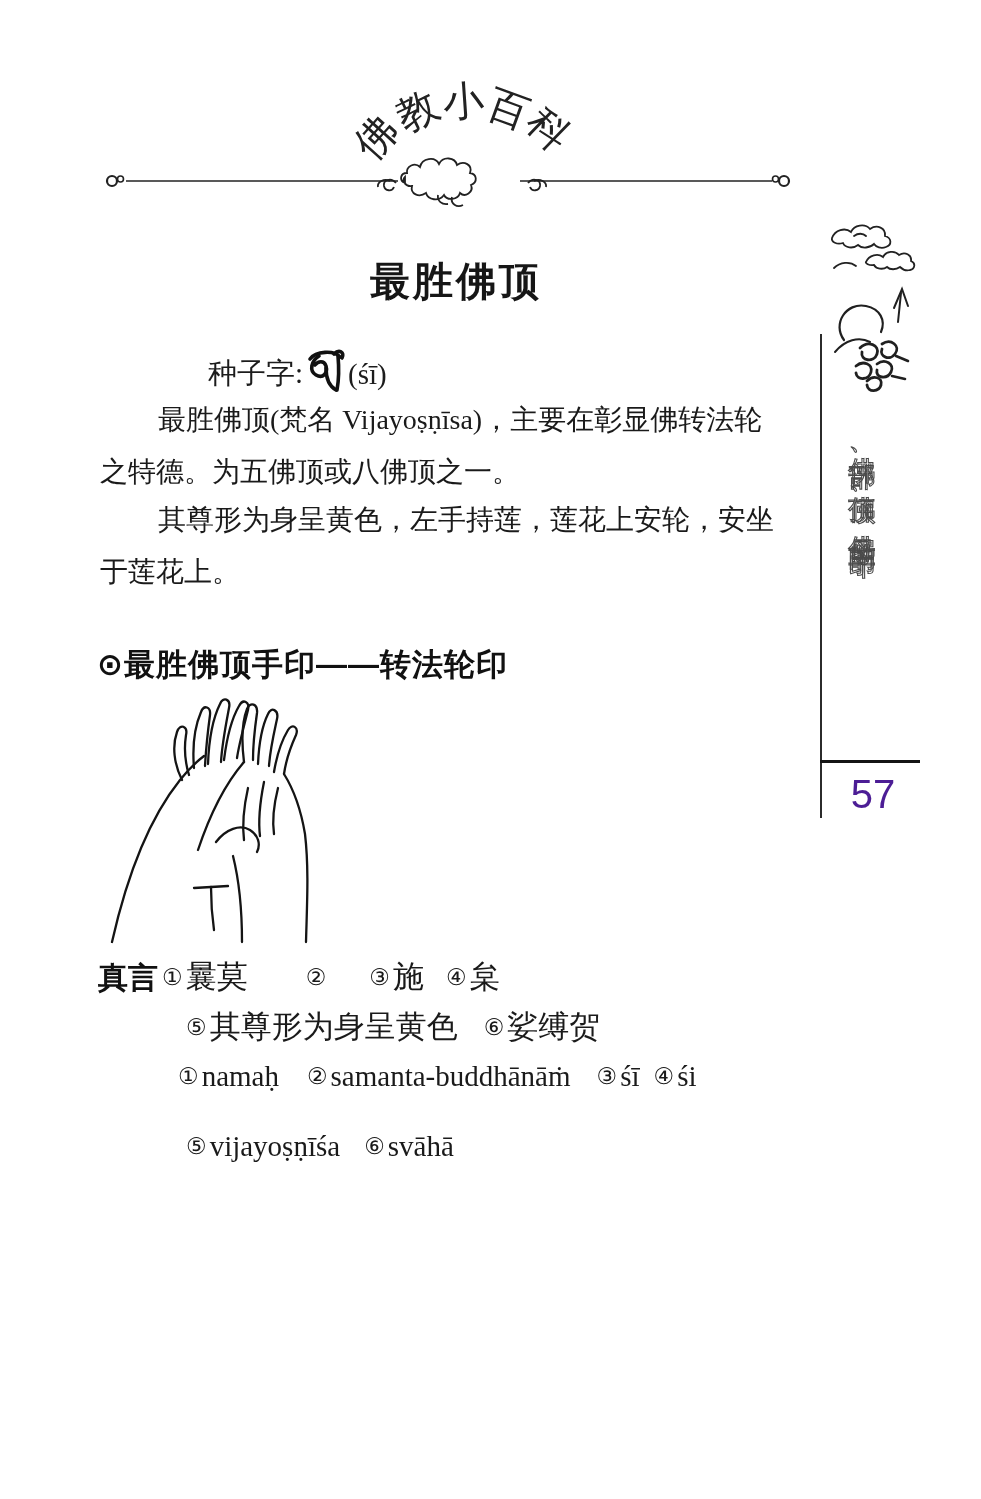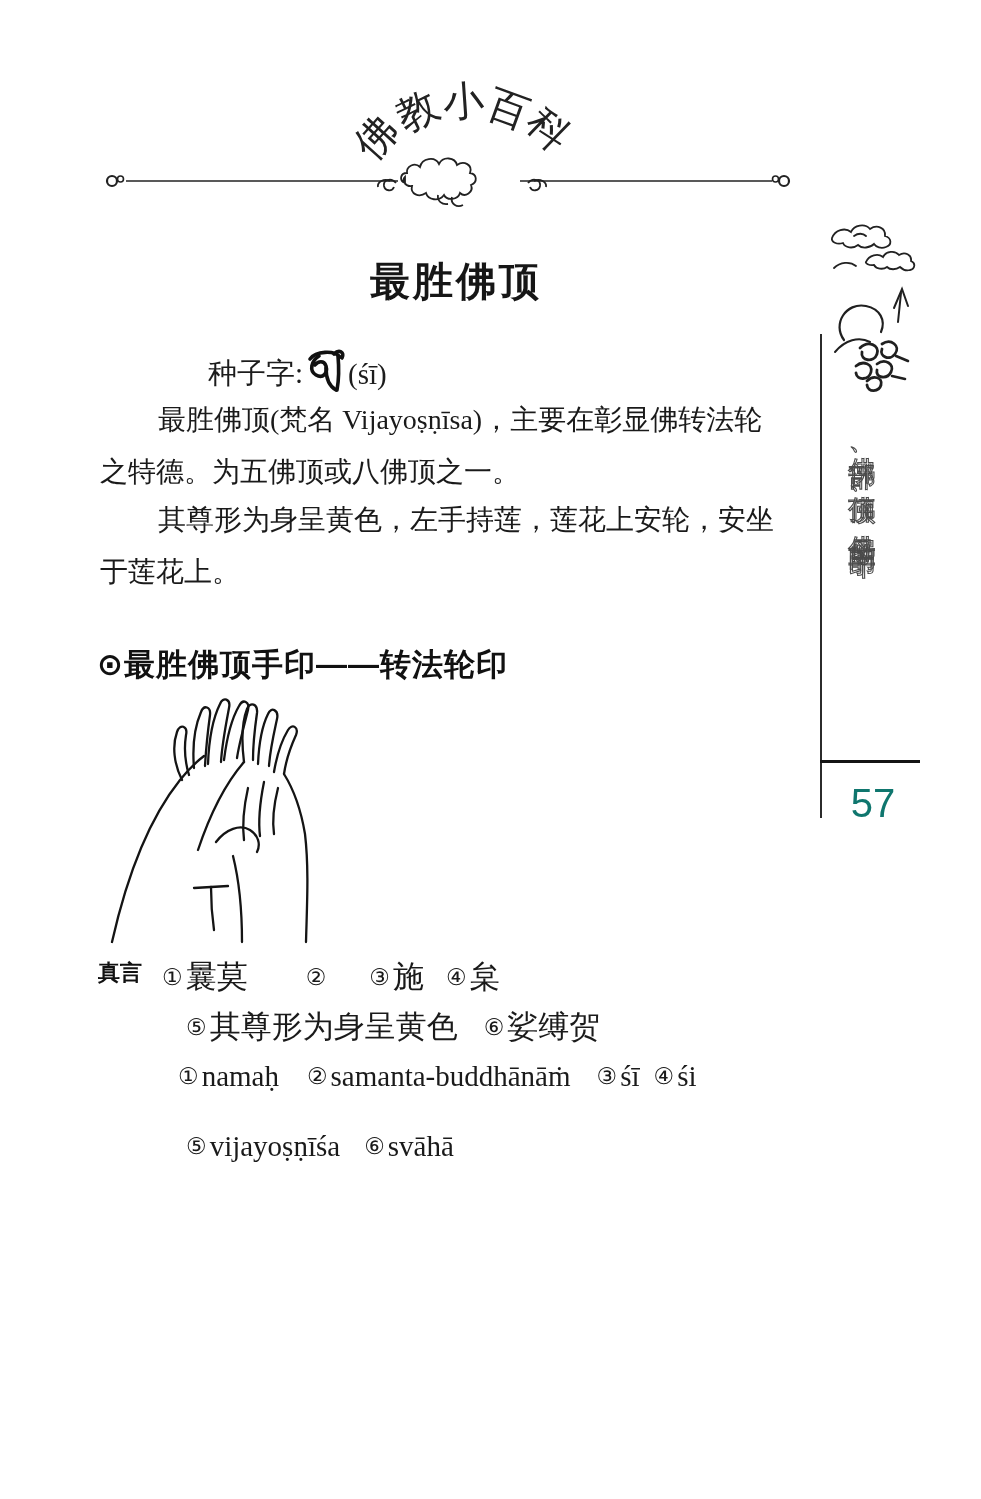--- a/index.html
+++ b/index.html
@@ -32,21 +32,21 @@
   .sec-head{left:97px;top:612px;
     font-family:"Liberation Sans","DejaVu Sans",sans-serif;
     font-weight:bold;font-size:31px;letter-spacing:1px;color:#111;margin-top:32px;}
 
   .figure{left:96px;top:676px;}
   .caption{left:370px;top:788px;font-size:27px;white-space:nowrap;color:#1a1a1a;}
 
   
   .mantra-label{left:98px;top:958px;
     font-family:"Liberation Sans","DejaVu Sans",sans-serif;
-    font-weight:bold;font-size:22px;color:#111;}
+    font-weight:bold;font-size:30px;color:#111;}
   .mline{display:flex;align-items:baseline;font-size:31px;color:#1a1a1a;}
   .mline .num{font-size:23px;margin-right:3px;position:relative;top:-2px;}
   .cn1{left:162px;top:956px;}
   .cn1 .it:nth-child(2){margin-left:58px;}
   .cn1 .it:nth-child(3){margin-left:40px;}
   .cn1 .it:nth-child(4){margin-left:22px;}
   .cn2{left:186px;top:1006px;}
   .cn2 .it:nth-child(2){margin-left:26px;}
   .ro{font-size:29px;}
   .ro1{left:178px;top:1060px;}
@@ -62,21 +62,21 @@
   .hline{left:820px;top:760px;width:100px;height:3px;background:#141414;}
   .side-title{
     left:844px;top:436px;height:320px;
     writing-mode:vertical-rl;text-orientation:mixed;
     font-family:"Liberation Sans","DejaVu Sans",sans-serif;
     font-size:27px;letter-spacing:4px;color:#777;
     -webkit-text-stroke:1.1px #4a4a4a;-webkit-text-fill-color:#ffffff;
   }
   .page-num{left:842px;top:772px;width:62px;text-align:center;
     font-family:"Liberation Sans","DejaVu Sans",sans-serif;
-    font-size:40px;color:#0f766e;margin-top:9px;}
+    font-size:40px;color:#4c1d95;}
 </style>
 </head>
 <body>
 
 <div class="page">
 
   <div>
     <span class="arc-char c0">佛</span>
     <span class="arc-char c1">教</span>
     <span class="arc-char c2">小</span>

